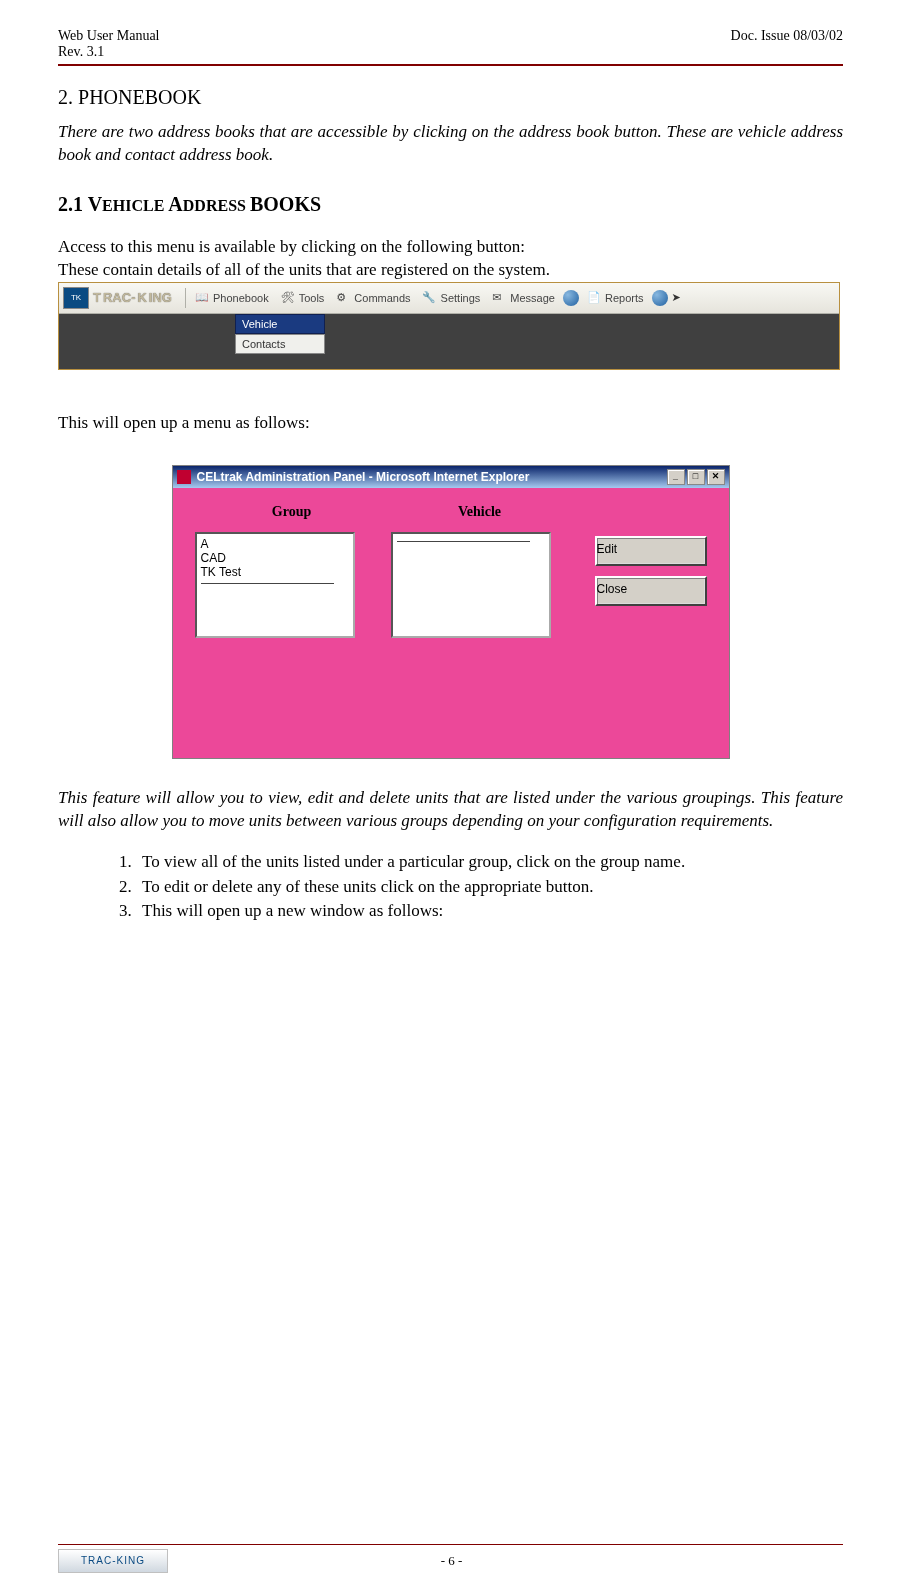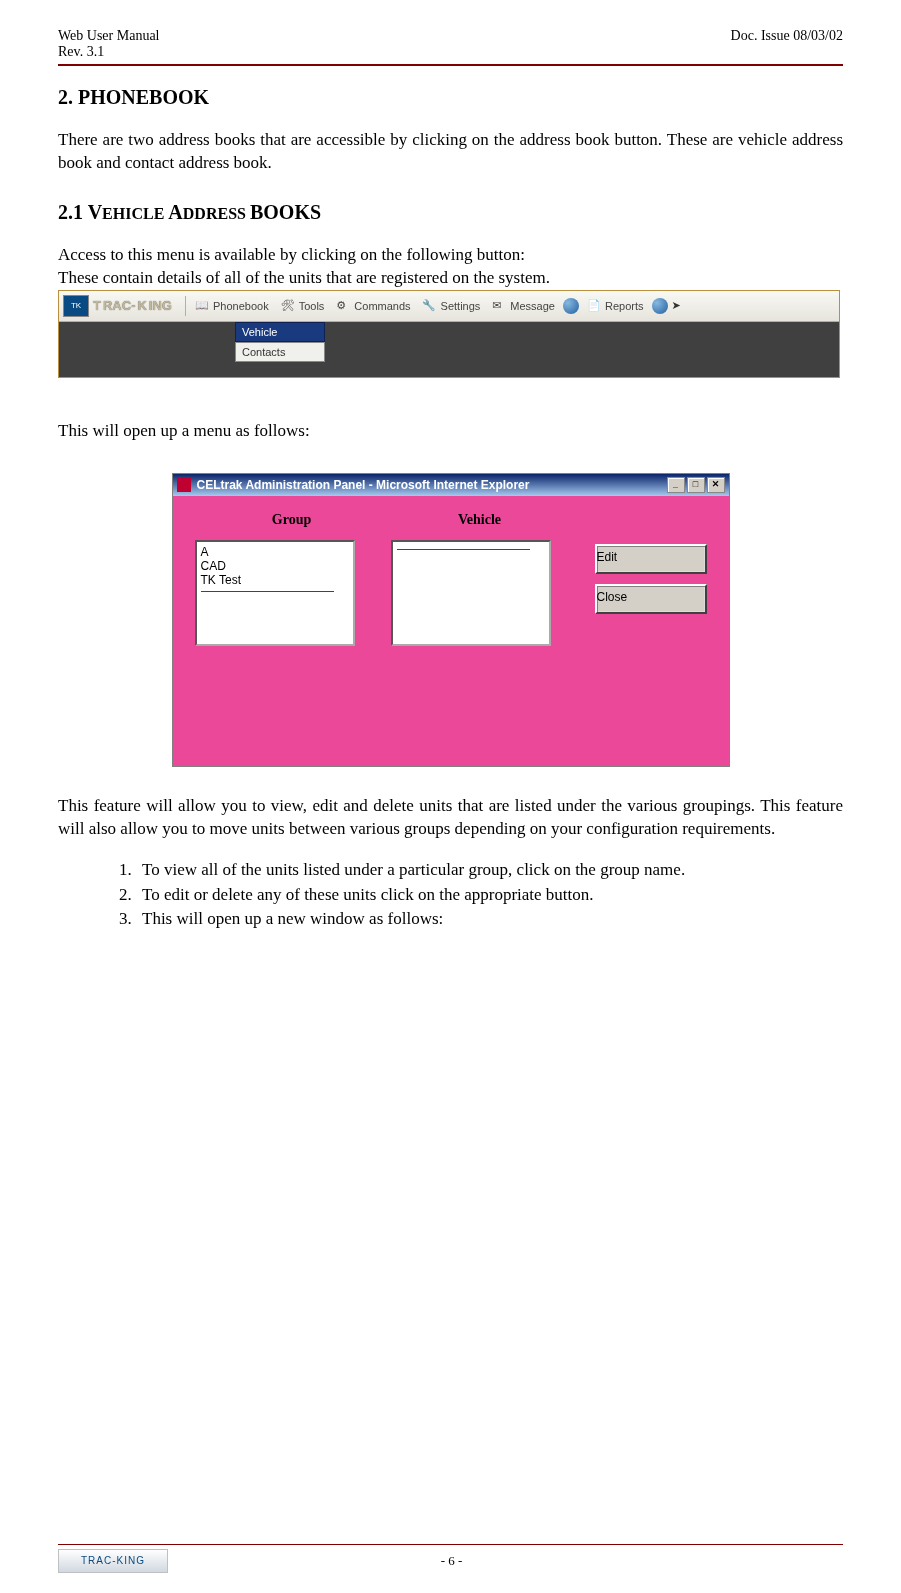--- a/index.html
+++ b/index.html
@@ -21,32 +21,33 @@
     justify-content: space-between;
     font-size: 14px;
     gap: 24px;
   }
   .header-rule {
     border: none;
     border-top: 2.5px solid #800000;
     margin: 4px 0 20px 0;
   }
   .h2 {
-    font-weight: bold;
+    font-weight: normal;
     font-size: 20px;
-    margin: 0 0 20px 0;
+    margin: 0 0 12px 0;
   }
   .h2 .sc {
     font-variant: small-caps;
   }
   .body-text {
     font-size: 17px;
     text-align: justify;
     line-height: 1.35;
     margin: 0 0 18px 0;
+    font-style: italic;
   }
   .h3 {
     font-weight: bold;
     font-size: 20px;
     margin: 26px 0 20px 0;
   }
   .body-line {
     font-size: 17px;
     line-height: 1.35;
     margin: 0;

